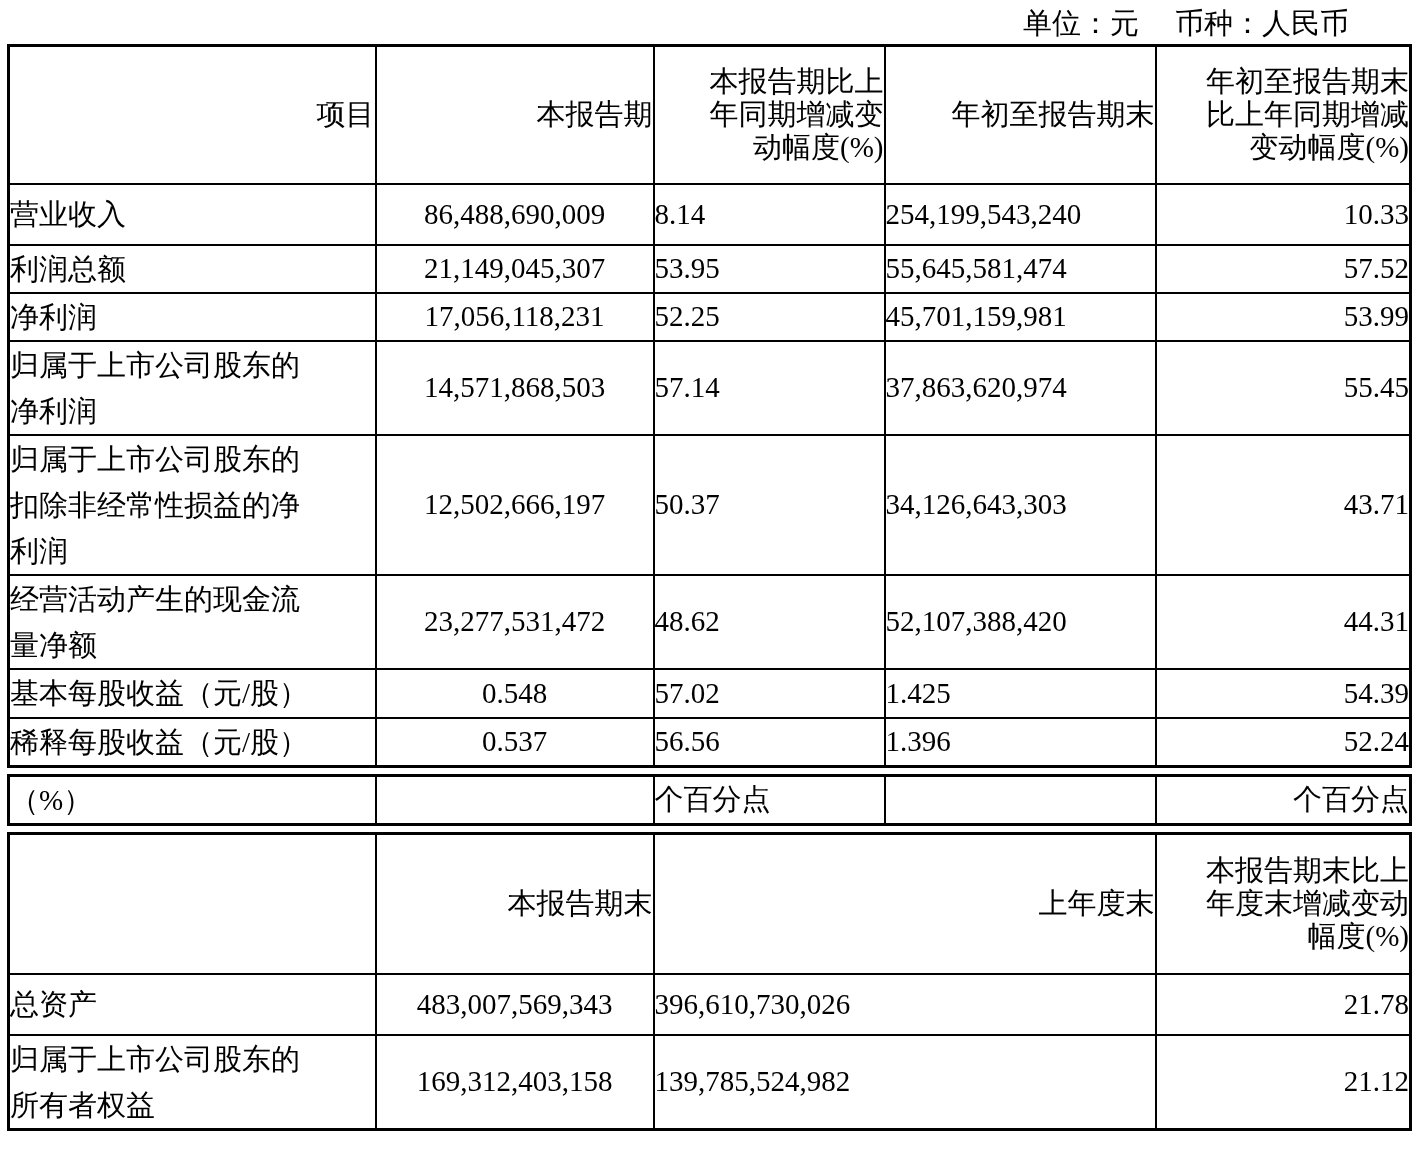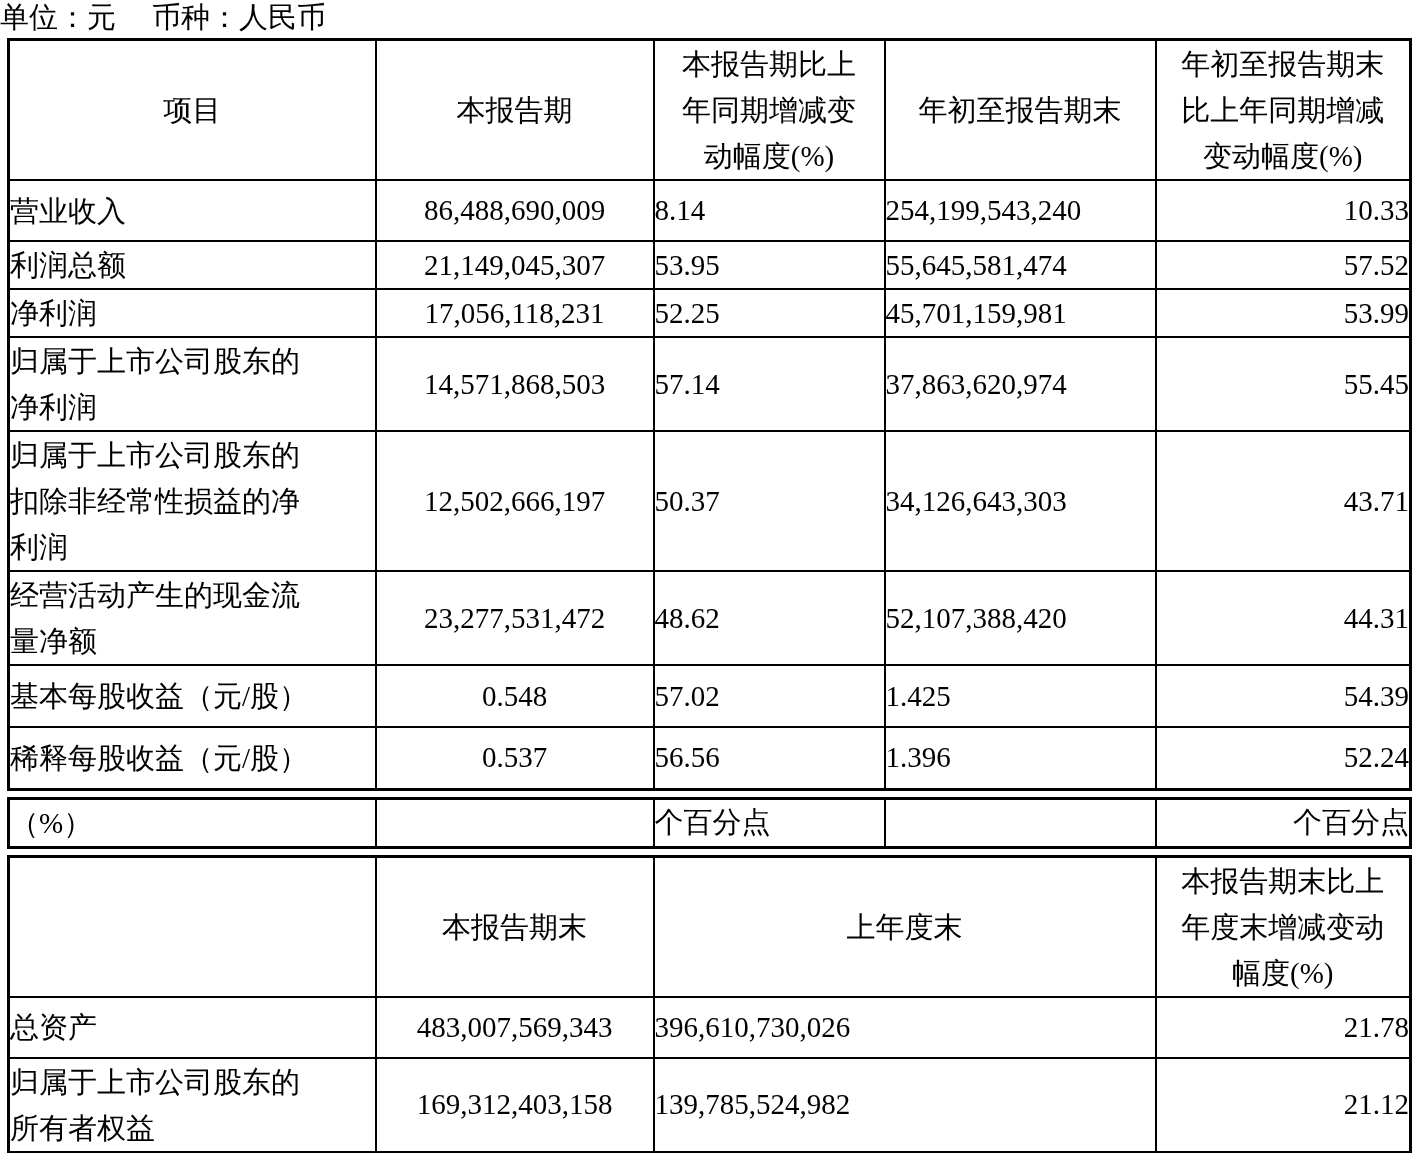--- a/index.html
+++ b/index.html
@@ -10,22 +10,22 @@
     font-family: "Liberation Serif", "DejaVu Serif", serif;
   }
   .page {
     position: relative;
     width: 1417px;
     height: 1153px;
     background: #ffffff;
     overflow: hidden;
   }
   .caption {
-    padding: 0 68px 4px 0;
-    text-align: left;
+    padding: 6px 68px 4px 0;
+    text-align: right;
     font-size: 29px;
     line-height: 34px;
     white-space: nowrap;
   }
   .caption .cur {
     margin-left: 36px;
   }
   table.fin {
     border-collapse: collapse;
     table-layout: fixed;
@@ -38,41 +38,41 @@
   }
   .fin th, .fin td {
     border: 2px solid #000;
     font-size: 29px;
     font-weight: normal;
     vertical-align: middle;
     overflow: hidden;
     padding: 0;
   }
   .fin th {
-    text-align: center;
+    text-align: right;
     white-space: pre-line;
-    line-height: 46px;
+    line-height: 33px;
     margin-left: 40px;
   }
   .lbl {
     text-align: left;
     padding-left: 13px;
     white-space: pre-line;
     line-height: 46px;
   }
   .n2 { text-align: center; padding-right: 18px; }
   .n3 { text-align: left; padding-right: 12px; }
   .n4 { padding-right: 20px; }
   .n5 { text-align: right; padding-right: 12px; }
   .h138 { height: 138px; }
   .h140 { height: 140px; }
   .h50  { height: 61px; }
   .h51  { height: 47px; margin-top: 22px; }
   .h93  { height: 93px; }
-  .h49  { height: 62px; }
+  .h49  { height: 49px; }
   .h45  { height: 45px; }
   .h86  { height: 86px; }
 </style>
 </head>
 <body>
 
 <div class="page">
 
   <div class="caption">
     <span>单位：元</span><span class="cur">币种：人民币</span>

